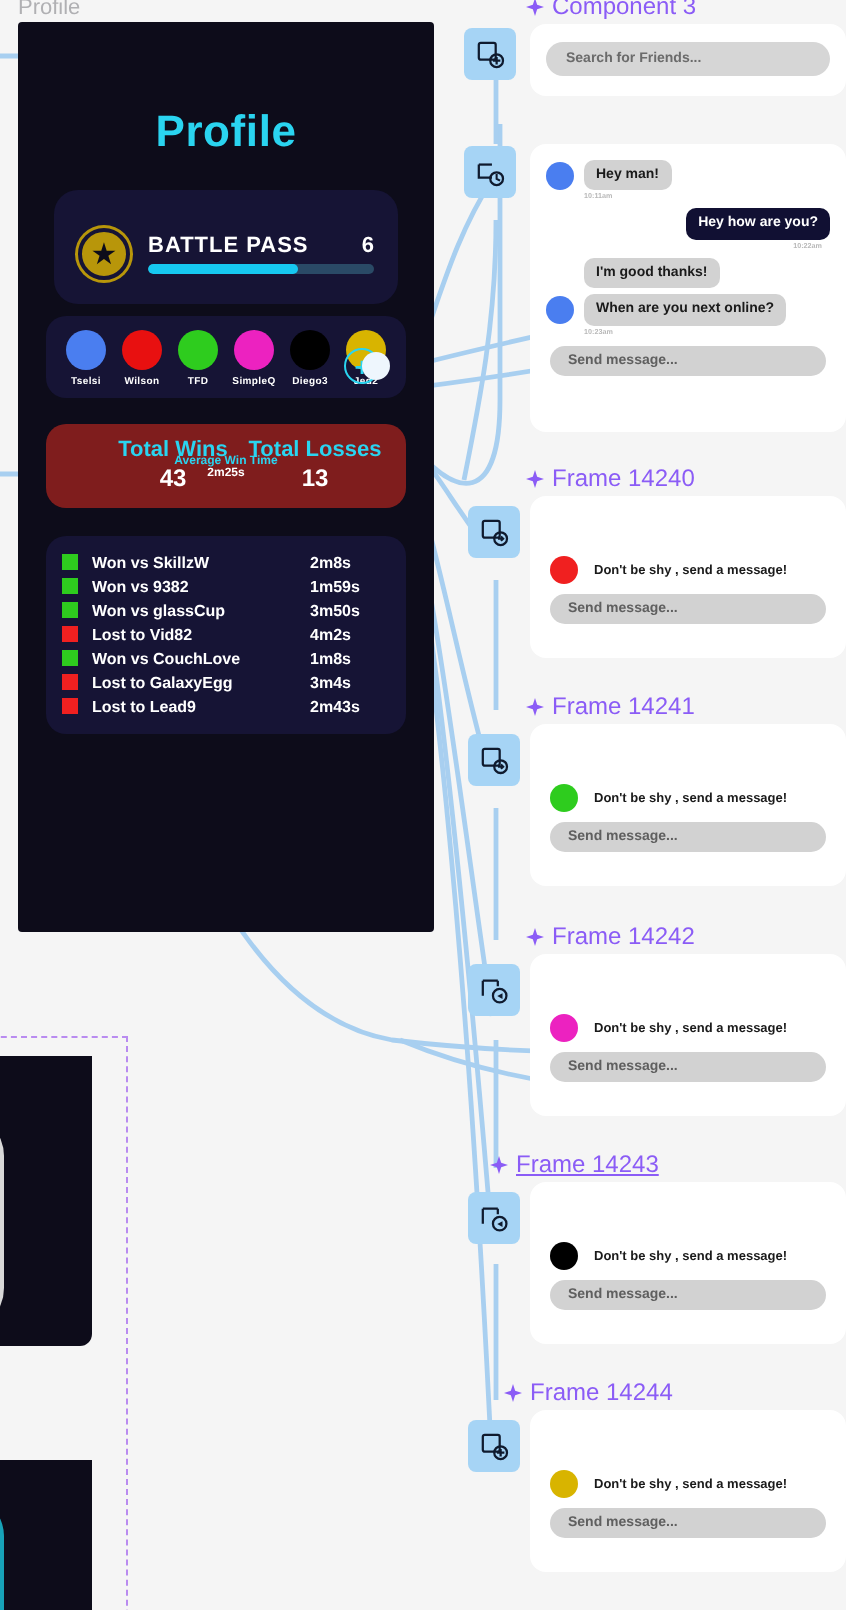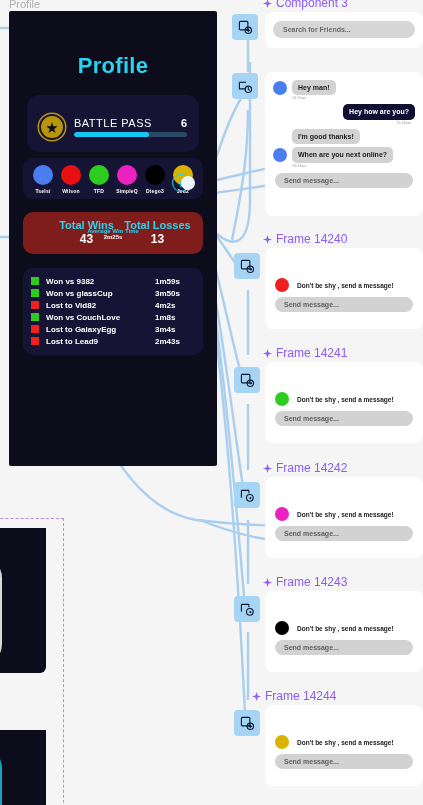--- a/index.html
+++ b/index.html
@@ -78,21 +78,21 @@
   .bp-badge {
     width: 26px; height: 26px; border-radius: 50%;
     background: #b8960a; flex: 0 0 26px;
     display: flex; align-items: center; justify-content: center;
     border: 2px solid #161435;
     box-shadow: 0 0 0 1.5px #b8960a;
   }
   .bp-badge .star { color: #0d0c1a; font-size: 15px; line-height: 1; }
   .bp-right { flex: 1; }
   .bp-top { display: flex; justify-content: space-between; align-items: baseline; }
-  .bp-label { color: #ffffff; font-size: 11px; font-weight: 400; letter-spacing: .5px; }
+  .bp-label { color: #ffffff; font-size: 11px; font-weight: 700; letter-spacing: .5px; }
   .bp-num { color: #ffffff; font-size: 11px; font-weight: 700; }
   .bp-bar {
     margin-top: 3px; height: 5px; border-radius: 3px;
     background: #2a4a66; overflow: hidden;
   }
   .bp-fill { height: 100%; background: #16c8f0; border-radius: 3px; }
 
   .fl-title {
     text-align: center; color: #2ad4f0;
     font-size: 12px; font-weight: 700; letter-spacing: .7px;
@@ -312,20 +312,25 @@
       </div>
       <div class="avg-wrap">
         <div class="avg-label">Average Win Time</div>
         <div class="avg-value">2m25s</div>
       </div>
     </div>
 
     <div class="match-card" id="match-card">
         <div class="match-row">
           <span class="match-sq" style="background:#2ecc1e"></span>
+          <span class="match-text">Won vs SkillzW</span>
+          <span class="match-time">2m8s</span>
+        </div>
+        <div class="match-row">
+          <span class="match-sq" style="background:#2ecc1e"></span>
           <span class="match-text">Won vs 9382</span>
           <span class="match-time">1m59s</span>
         </div>
         <div class="match-row">
           <span class="match-sq" style="background:#2ecc1e"></span>
           <span class="match-text">Won vs glassCup</span>
           <span class="match-time">3m50s</span>
         </div>
         <div class="match-row">
           <span class="match-sq" style="background:#f02020"></span>
@@ -412,21 +417,21 @@
       <div class="frame-label purple" style="left: 263px; top: 461px;"><span class="comp-diamond"></span><span>Frame 14242</span></div>
       <div class="chat-frame" style="top: 477px; height: 81px;">
         <div class="msg-pane" style="padding-top:30px;">
           <div class="shy-row">
             <span class="shy-dot" style="background:#ec22c0"></span>
             <span class="shy-text">Don't be shy , send a message!</span>
           </div>
           <div class="send-pill">Send message...</div>
         </div>
       </div>
-      <div class="frame-label purple" style="left: 263px; top: 575px;"><span class="comp-diamond"></span><span>Frame 14243</span></div>
+      <div class="frame-label purple" style="left: 245px; top: 575px; text-decoration: underline;"><span class="comp-diamond"></span><span>Frame 14243</span></div>
       <div class="chat-frame" style="top: 591px; height: 81px;">
         <div class="msg-pane" style="padding-top:30px;">
           <div class="shy-row">
             <span class="shy-dot" style="background:#000000"></span>
             <span class="shy-text">Don't be shy , send a message!</span>
           </div>
           <div class="send-pill">Send message...</div>
         </div>
       </div>
       <div class="frame-label purple" style="left: 252px; top: 689px;"><span class="comp-diamond"></span><span>Frame 14244</span></div>

